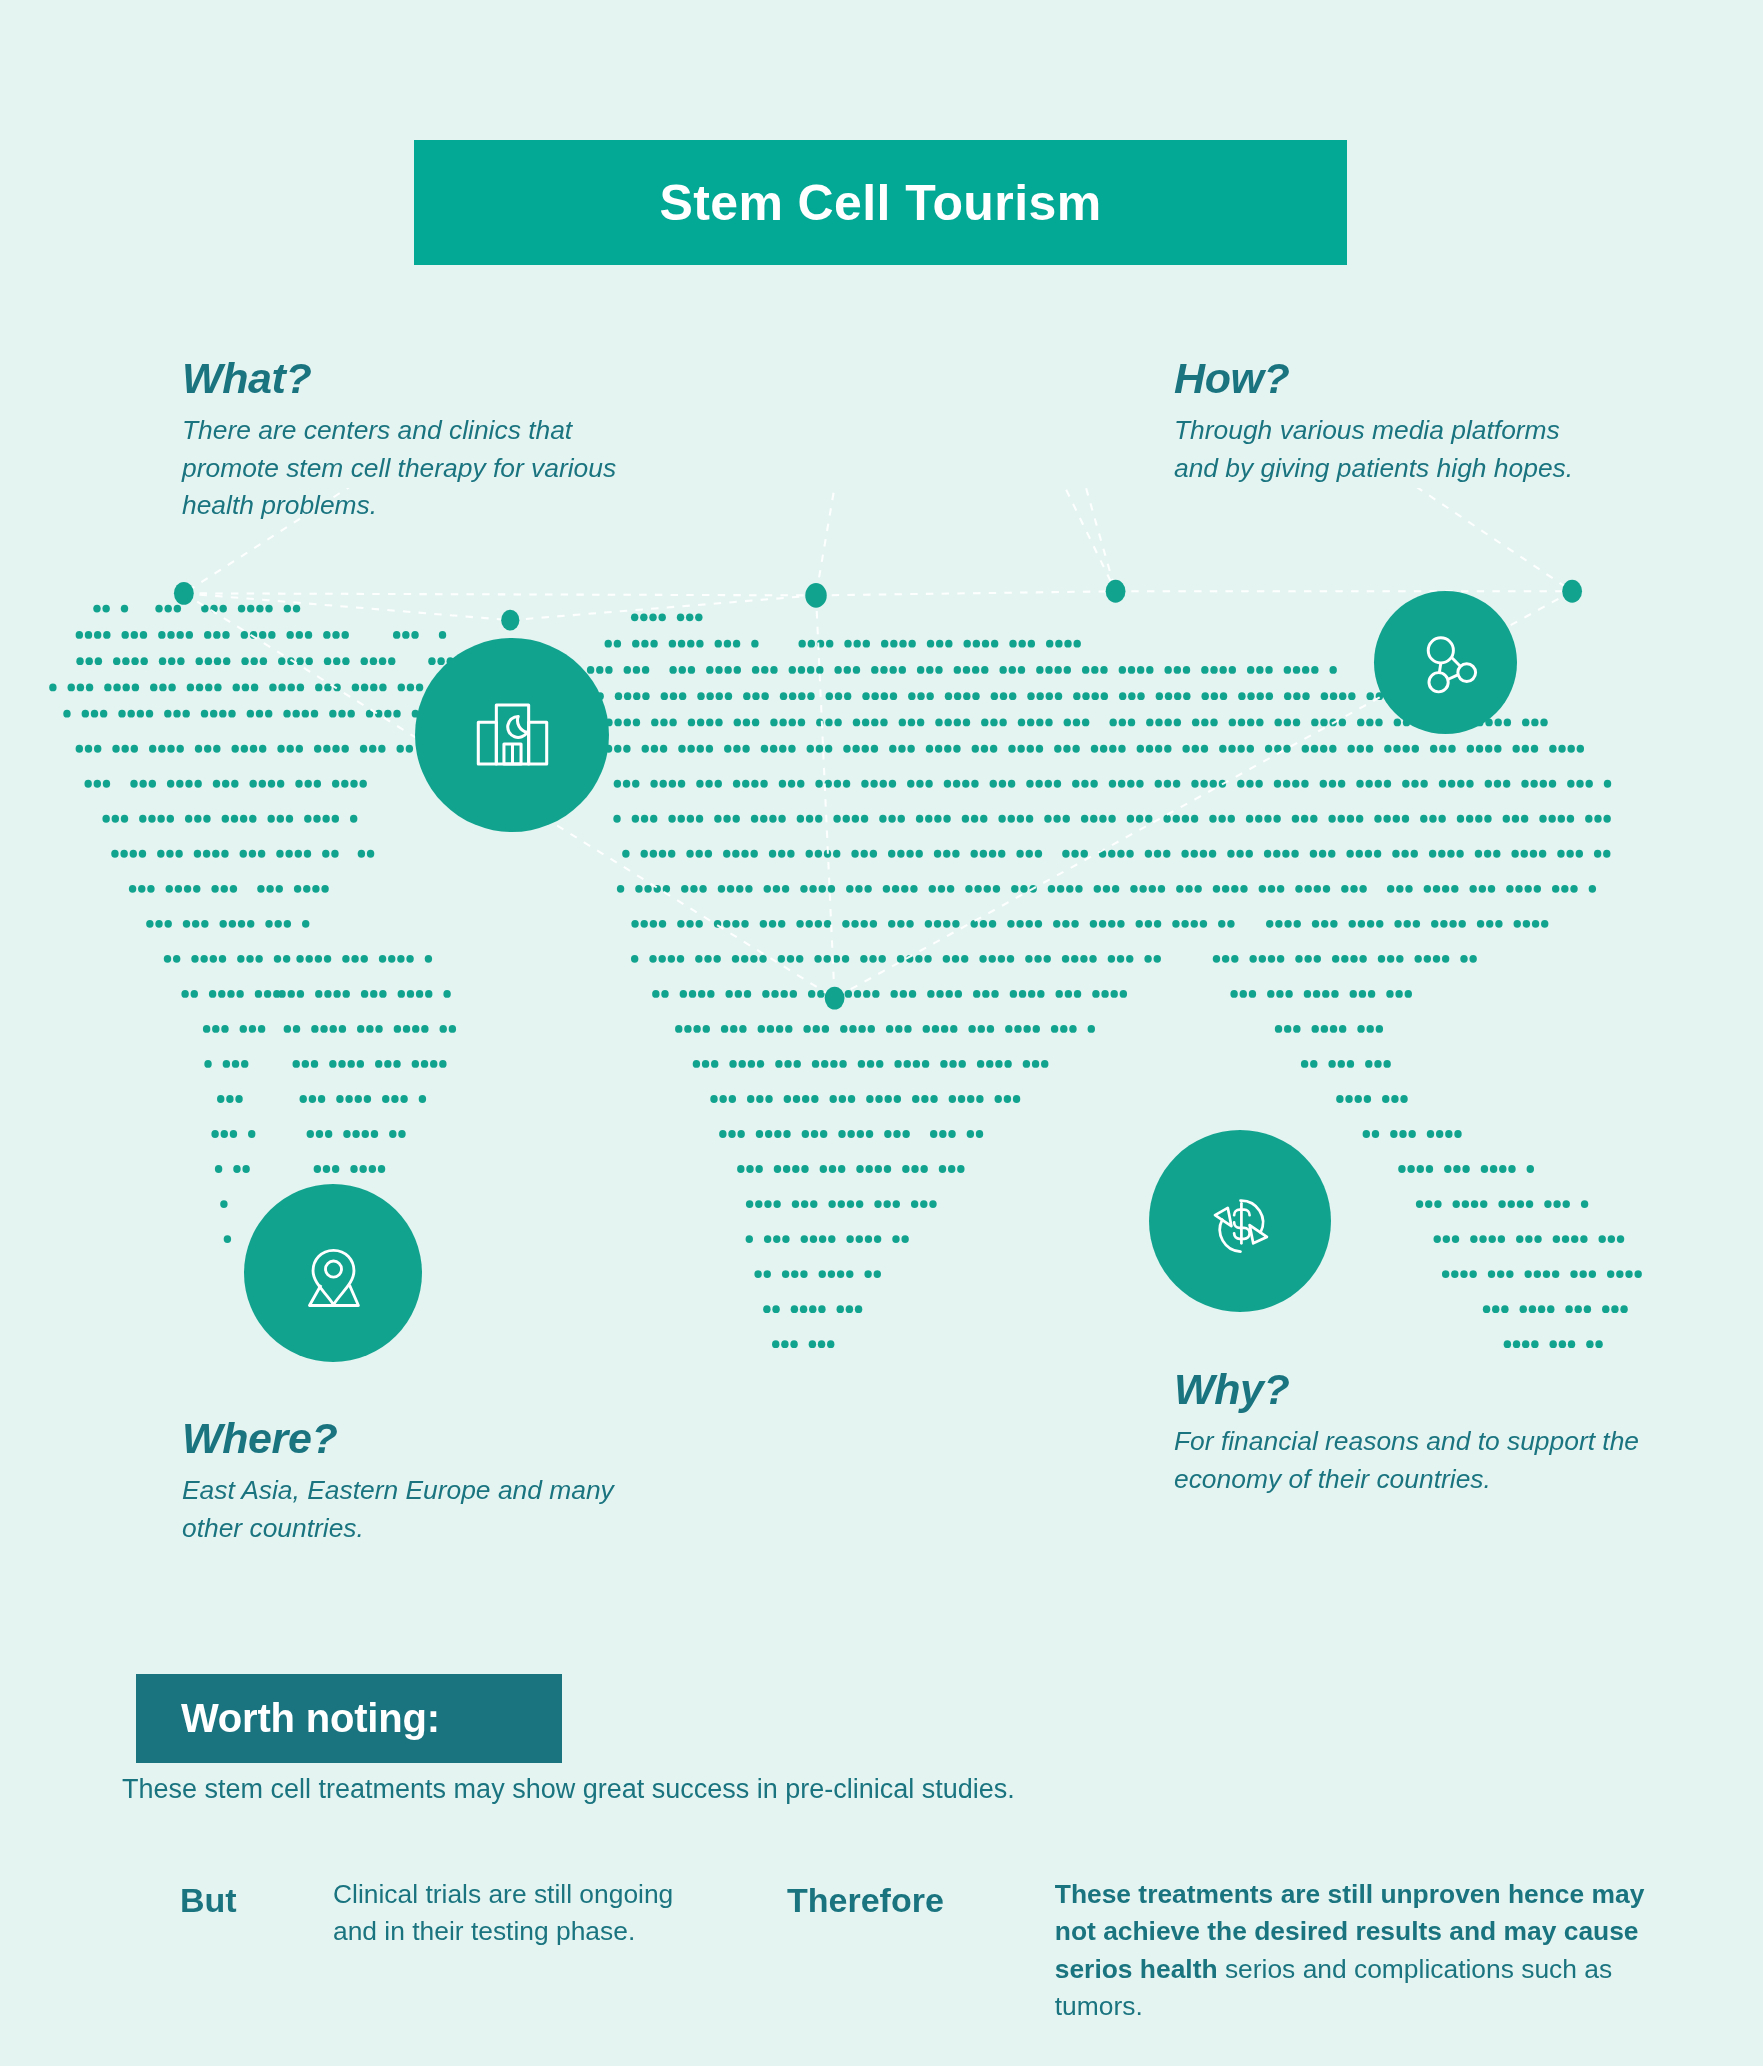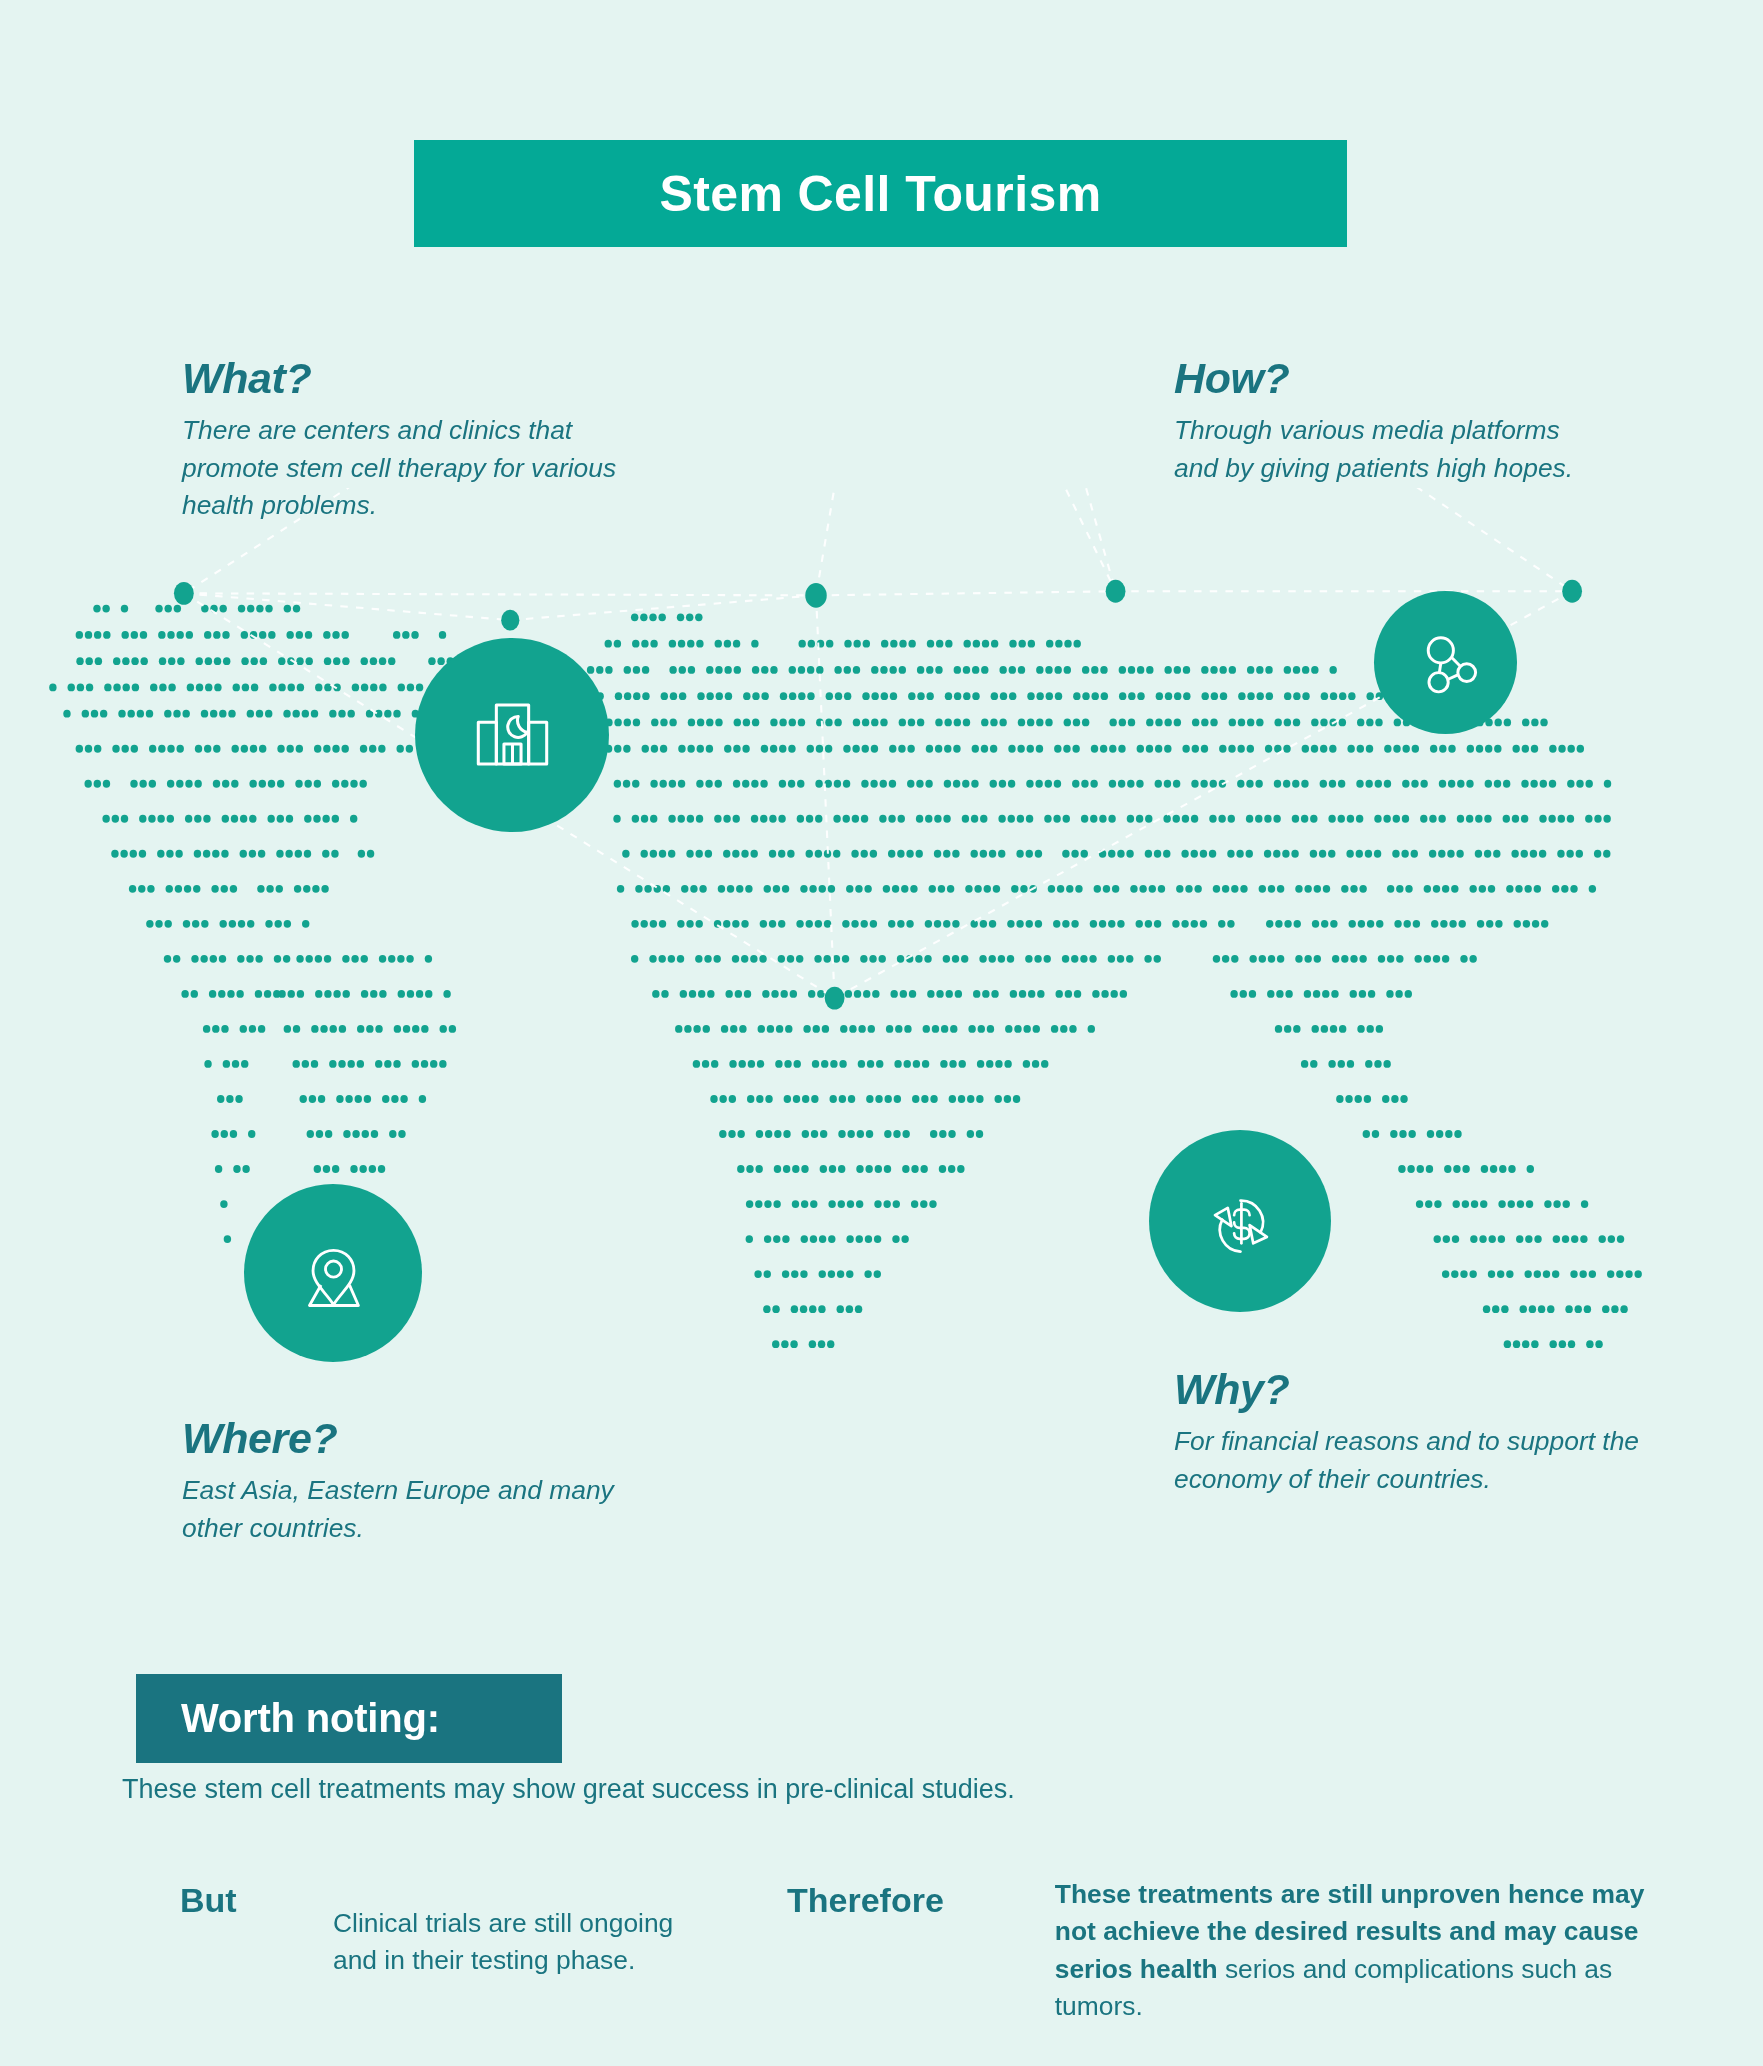--- a/index.html
+++ b/index.html
@@ -9,21 +9,21 @@
     font-family:"Liberation Sans", sans-serif;
     overflow:hidden;position:relative;
   }
   .poster{position:absolute;inset:0;overflow:hidden;}
 
   
   .wave{position:absolute;left:0;bottom:0;width:1763px;height:599px;z-index:1;}
 
   
   .title-bar{
-    position:absolute;left:414px;top:140px;width:933px;height:107px;
+    position:absolute;left:414px;top:140px;width:933px;height:125px;
     background:#04A996;z-index:5;
     display:flex;align-items:center;justify-content:center;
   }
   .title-bar .t{
     color:#ffffff;font-size:50px;font-weight:bold;letter-spacing:0.4px;
     font-family:"Liberation Sans", sans-serif;
   }
 
   
   .map-wrap{position:absolute;left:0px;top:488px;width:1763px;height:950px;z-index:2;}
@@ -1780,21 +1780,21 @@
   </div>
 
   <div class="wn-badge">
     <span class="lbl">Worth noting:</span>
   </div>
   <div class="wn-line">These stem cell treatments may show great success in pre-clinical studies.</div>
 
   <div class="bt-wrap">
     <div class="bt-col" style="width:607px;">
       <div class="bt-kw" style="width:153px;">But</div>
-      <div class="bt-tx" style="width:360px;margin-top:29px;">Clinical trials are still ongoing and in their testing phase.</div>
+      <div class="bt-tx" style="width:360px;">Clinical trials are still ongoing and in their testing phase.</div>
     </div>
     <div class="bt-col" style="width:938px;">
       <div class="bt-kw" style="width:281px;">Therefore</div>
       <div class="bt-tx" style="width:653px;"><b>These treatments are still unproven hence may not achieve the desired results and may cause serios health </b><span>serios and complications such as tumors.</span></div>
     </div>
   </div>
 
 </div>
 
 

